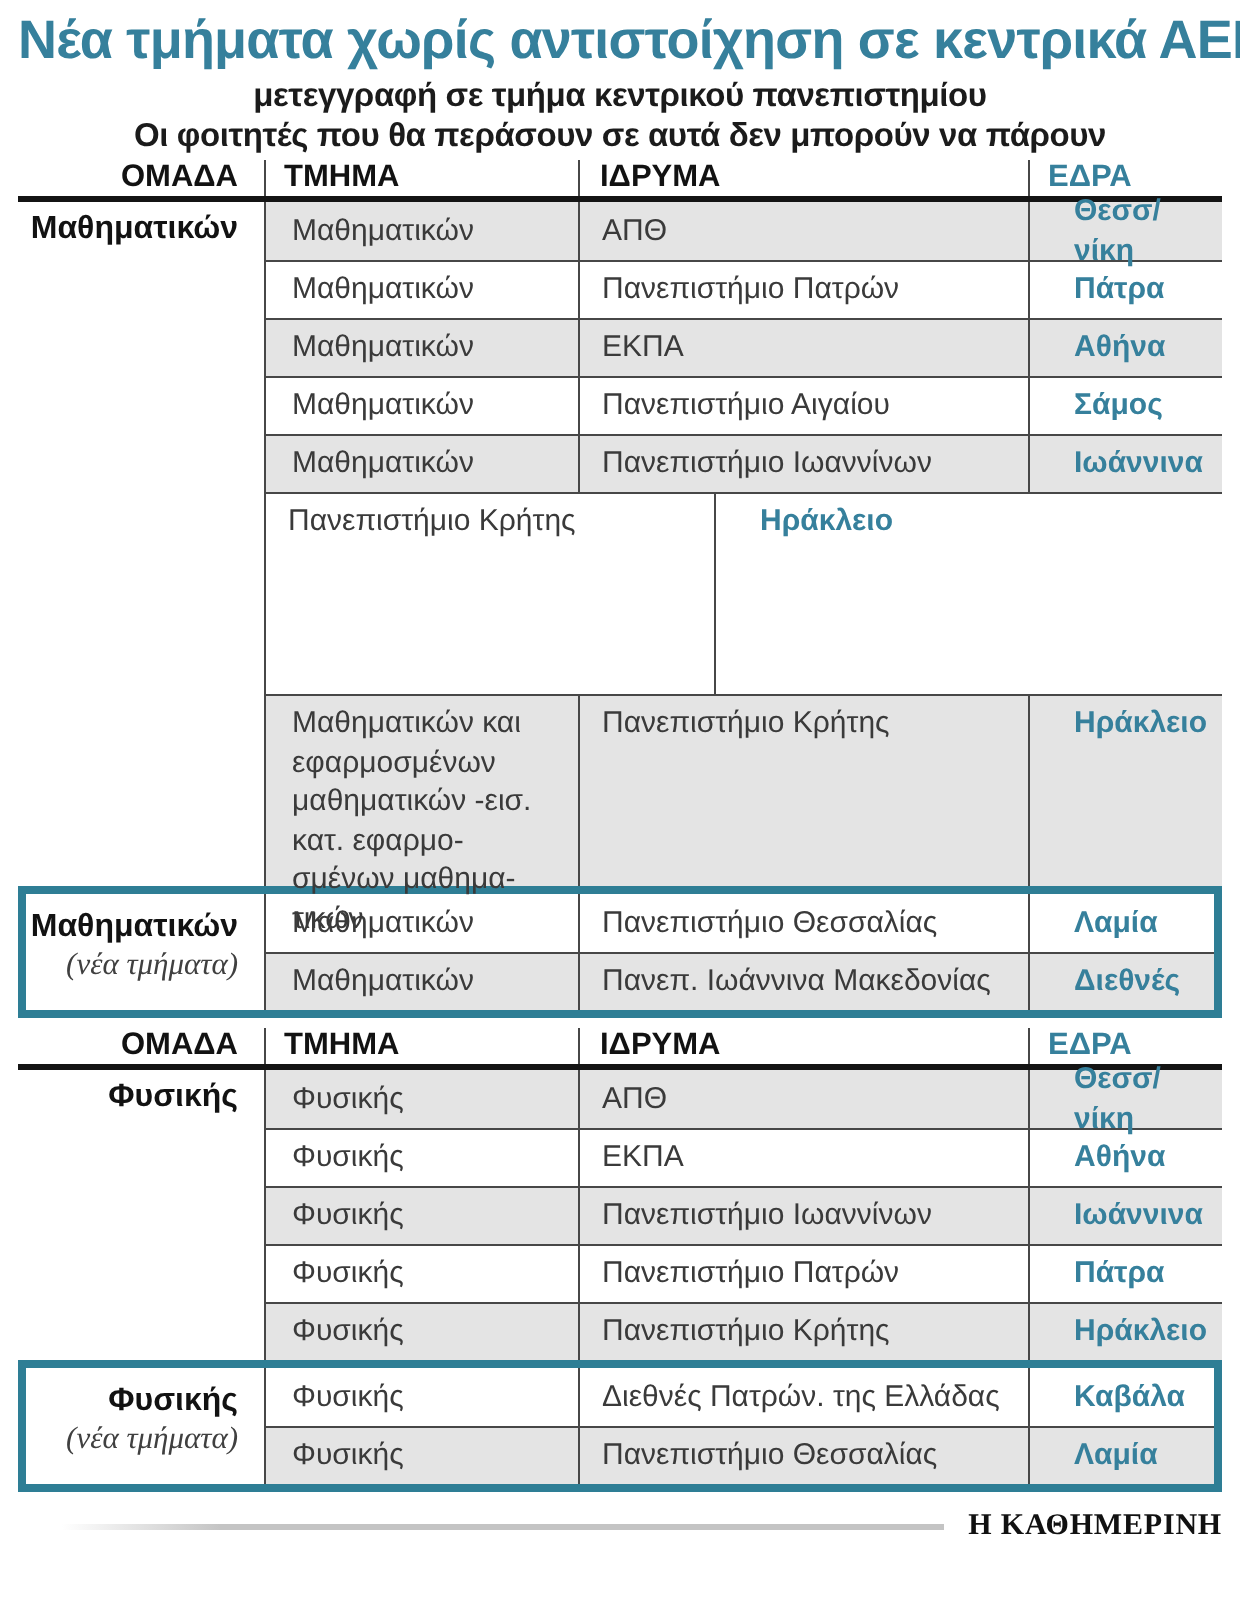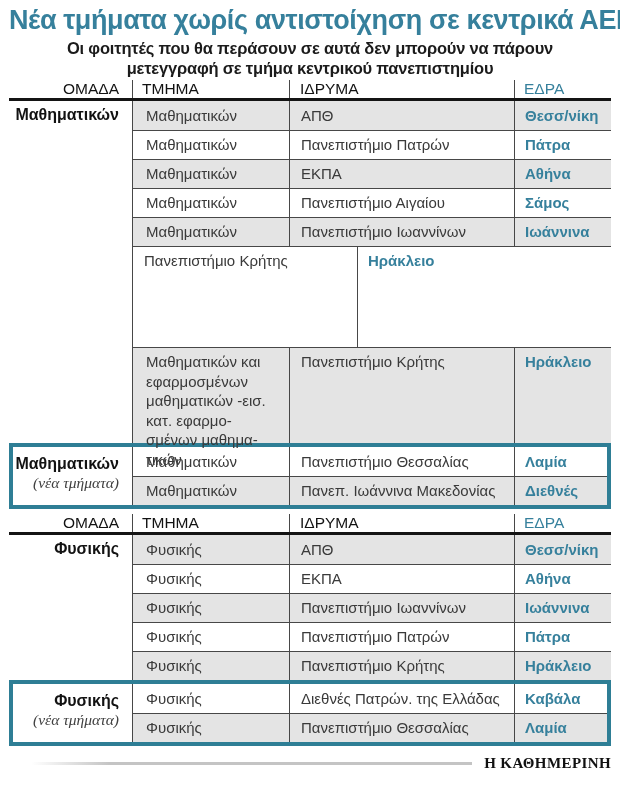--- a/index.html
+++ b/index.html
@@ -25,21 +25,21 @@
     color:var(--accent-text);letter-spacing:-0.4px;
     margin-bottom:3px;white-space:nowrap;
   }
   .subtitle{
     text-align:center;font-weight:bold;color:#1b1b1b;
     font-size:16.5px;line-height:20px;letter-spacing:-0.2px;
   }
 
   
   .thead{display:flex;align-items:center;height:18px;margin-top:2px;
-         font-weight:normal;font-size:15.5px;color:var(--heading-text);}
+         font-weight:bold;font-size:15.5px;color:var(--heading-text);}
   .thead .th{height:18px;display:flex;align-items:center;}
   .th.c1{width:123px;justify-content:flex-end;padding-right:13px;}
   .th.c2{width:157px;padding-left:9px;border-left:1px solid var(--grid-line);}
   .th.c3{width:225px;padding-left:10px;border-left:1px solid var(--grid-line);}
   .th.c4{width:97px;padding-left:9px;border-left:1px solid var(--grid-line);color:var(--accent-text);}
   .rule{height:3px;background:var(--heavy-rule);}
 
   
   .tbody{display:flex;}
   .groupcol{
@@ -56,21 +56,21 @@
   .row.shade{background:var(--row-shade);}
   .h29{height:29px;}
   .t101{height:101px;}
   .t120{height:96px;}
   .cell{
     display:flex;align-items:center;
     font-size:15px;line-height:19.5px;color:var(--body-text);
   }
   .cell.c2{width:157px;padding:0 6px 0 13px;border-left:1px solid var(--grid-line);}
   .cell.c3{width:225px;padding:0 6px 0 11px;border-left:1px solid var(--grid-line);}
-  .cell.c4{width:97px;padding:0 2px 0 10px;border-left:1px solid var(--grid-line);
+  .cell.c4{width:97px;padding:0 2px 0 22px;border-left:1px solid var(--grid-line);
            font-weight:bold;color:var(--accent-text);}
   .row.tall .cell{align-items:flex-start;padding-top:4px;}
 
   
   .nbox{
     width:602px;border:4px solid var(--accent-border);
     display:flex;background:#fff;
   }
   .nbox .groupcol{width:119px;padding-top:7px;}
   .nbox .rowscol{width:475px;}
@@ -87,22 +87,22 @@
     font-size:15px;letter-spacing:0.4px;color:#111;white-space:nowrap;
   }
 </style>
 </head>
 <body>
 
 <div class="page">
 
   <div class="title">Νέα τμήματα χωρίς αντιστοίχηση σε κεντρικά ΑΕΙ</div>
   <div class="subtitle">
+    <div>μετεγγραφή σε τμήμα κεντρικού πανεπιστημίου</div>
     <div>Οι φοιτητές που θα περάσουν σε αυτά δεν μπορούν να πάρουν</div>
-    <div>μετεγγραφή σε τμήμα κεντρικού πανεπιστημίου</div>
   </div>
 
   <div class="thead">
     <div class="th c1">ΟΜΑΔΑ</div>
     <div class="th c2">ΤΜΗΜΑ</div>
     <div class="th c3">ΙΔΡΥΜΑ</div>
     <div class="th c4">ΕΔΡΑ</div>
   </div>
   <div class="rule"></div>
 

